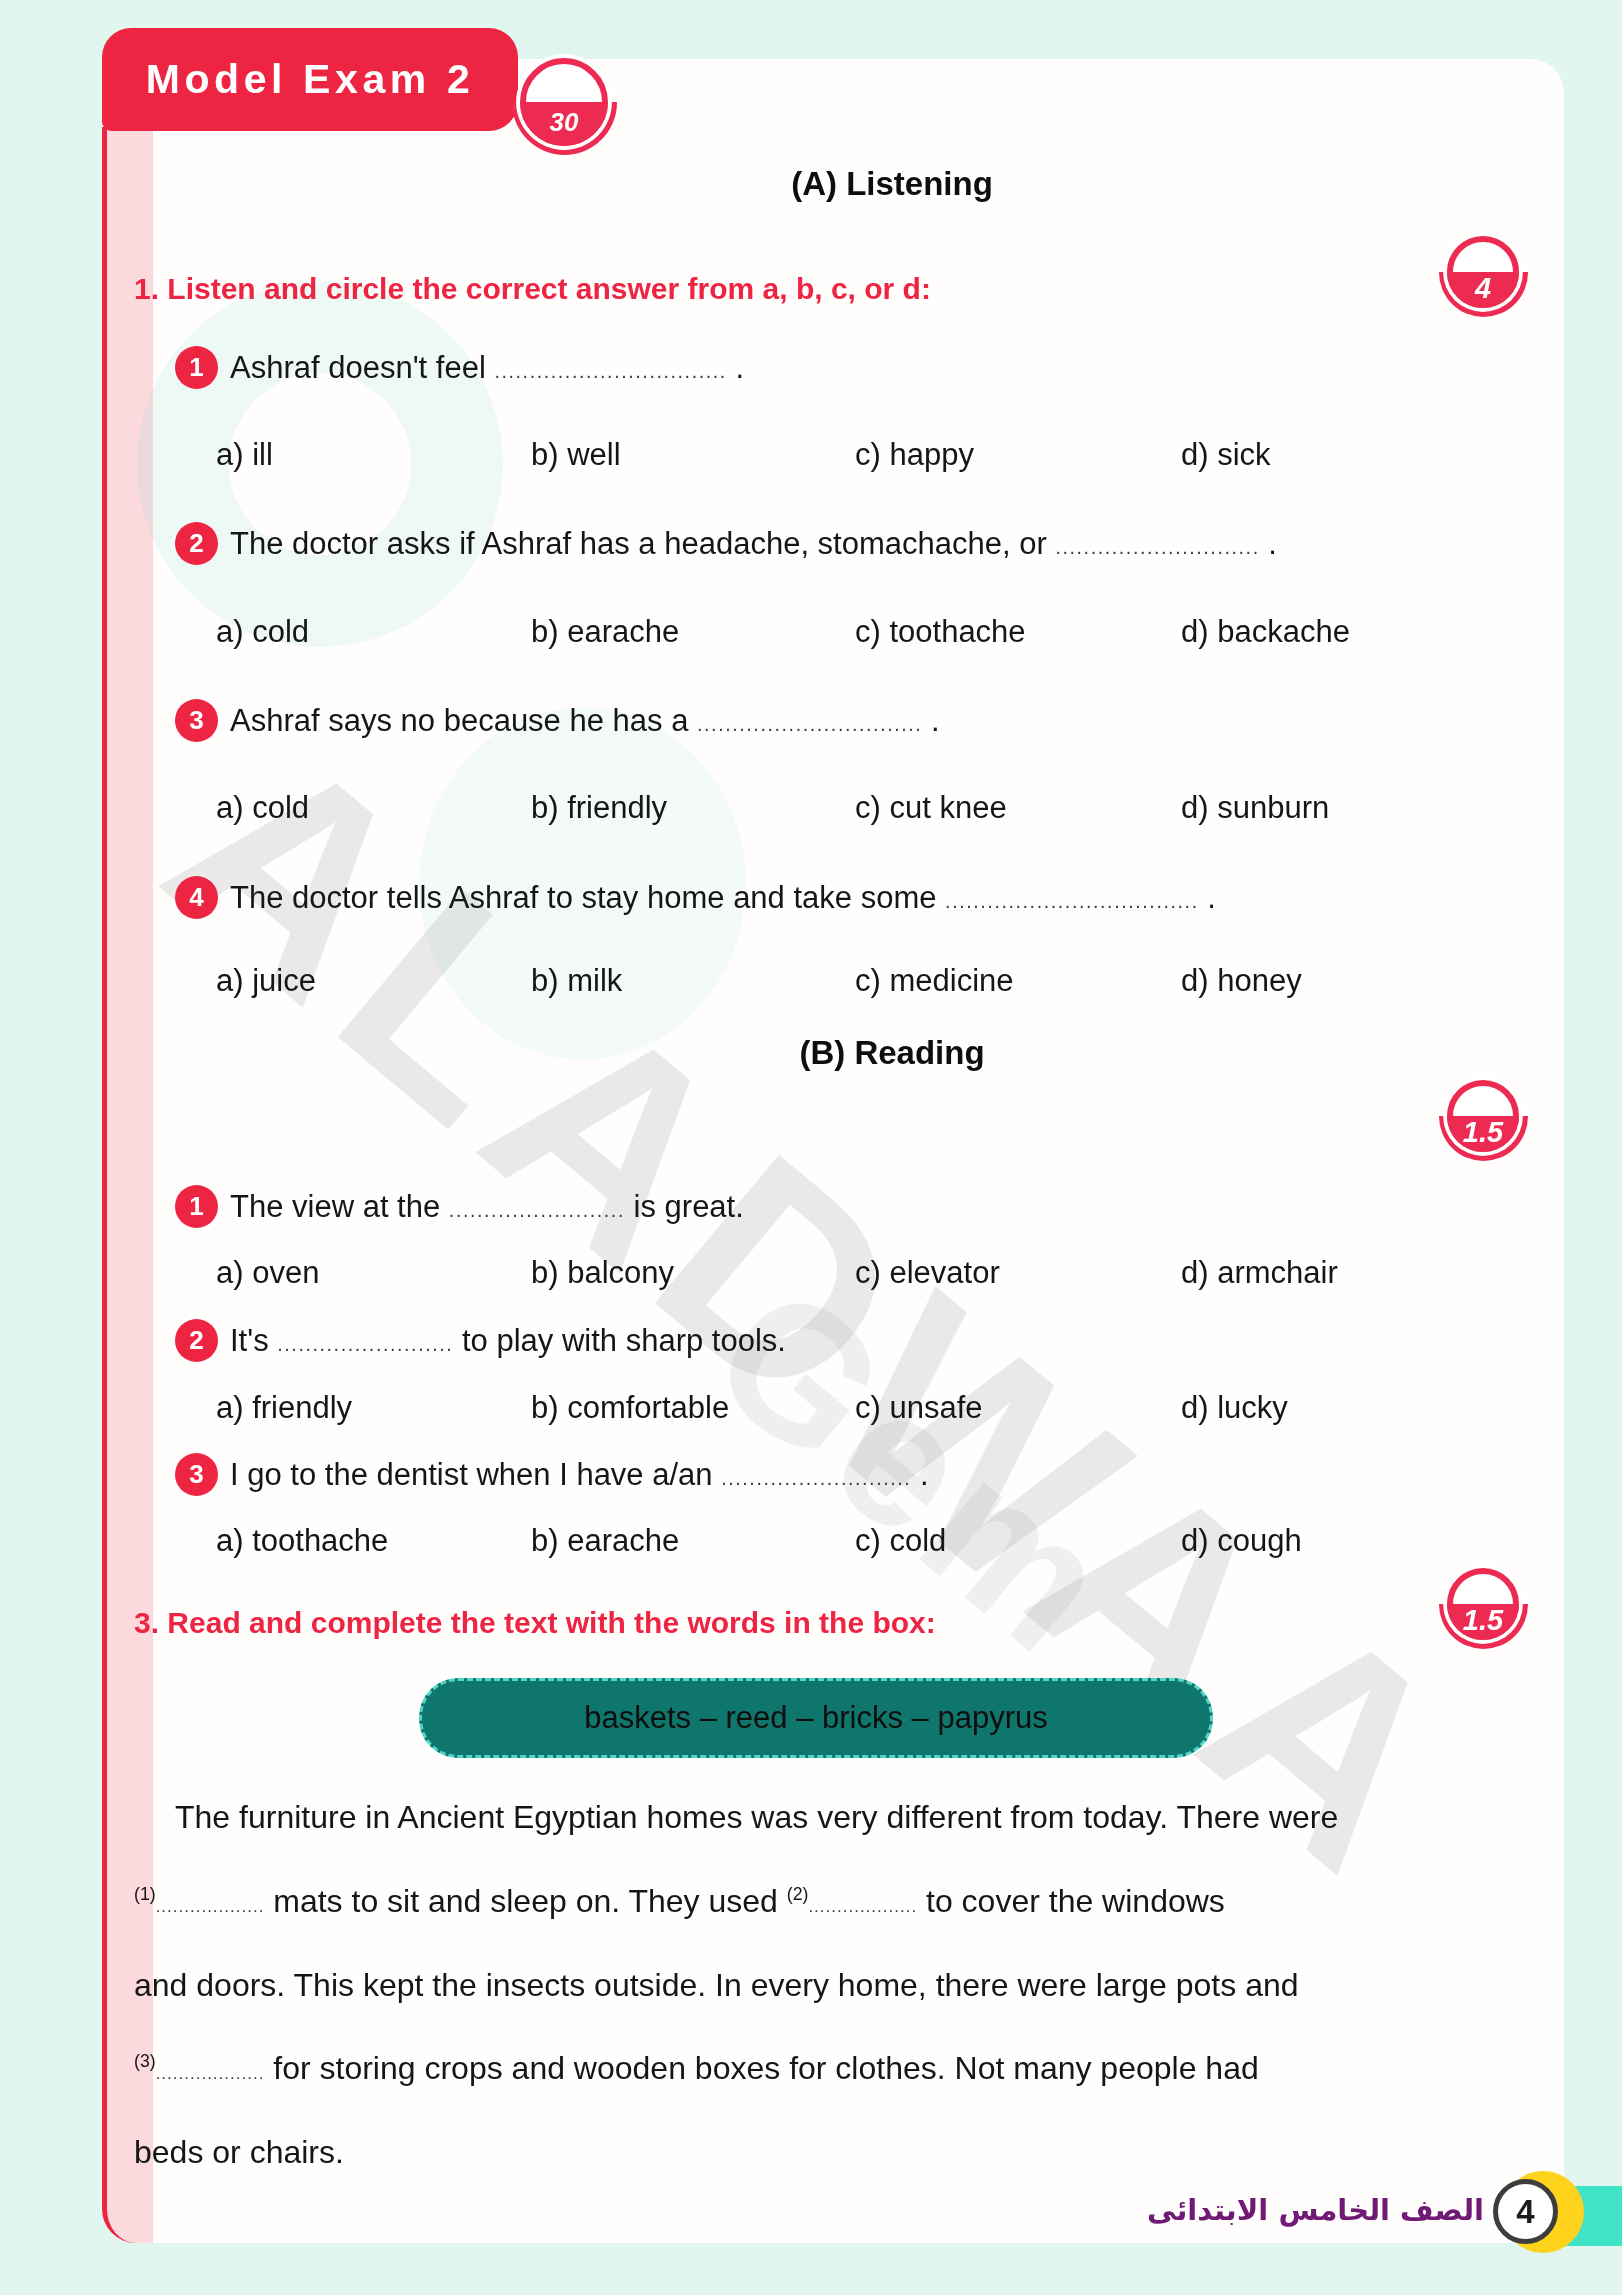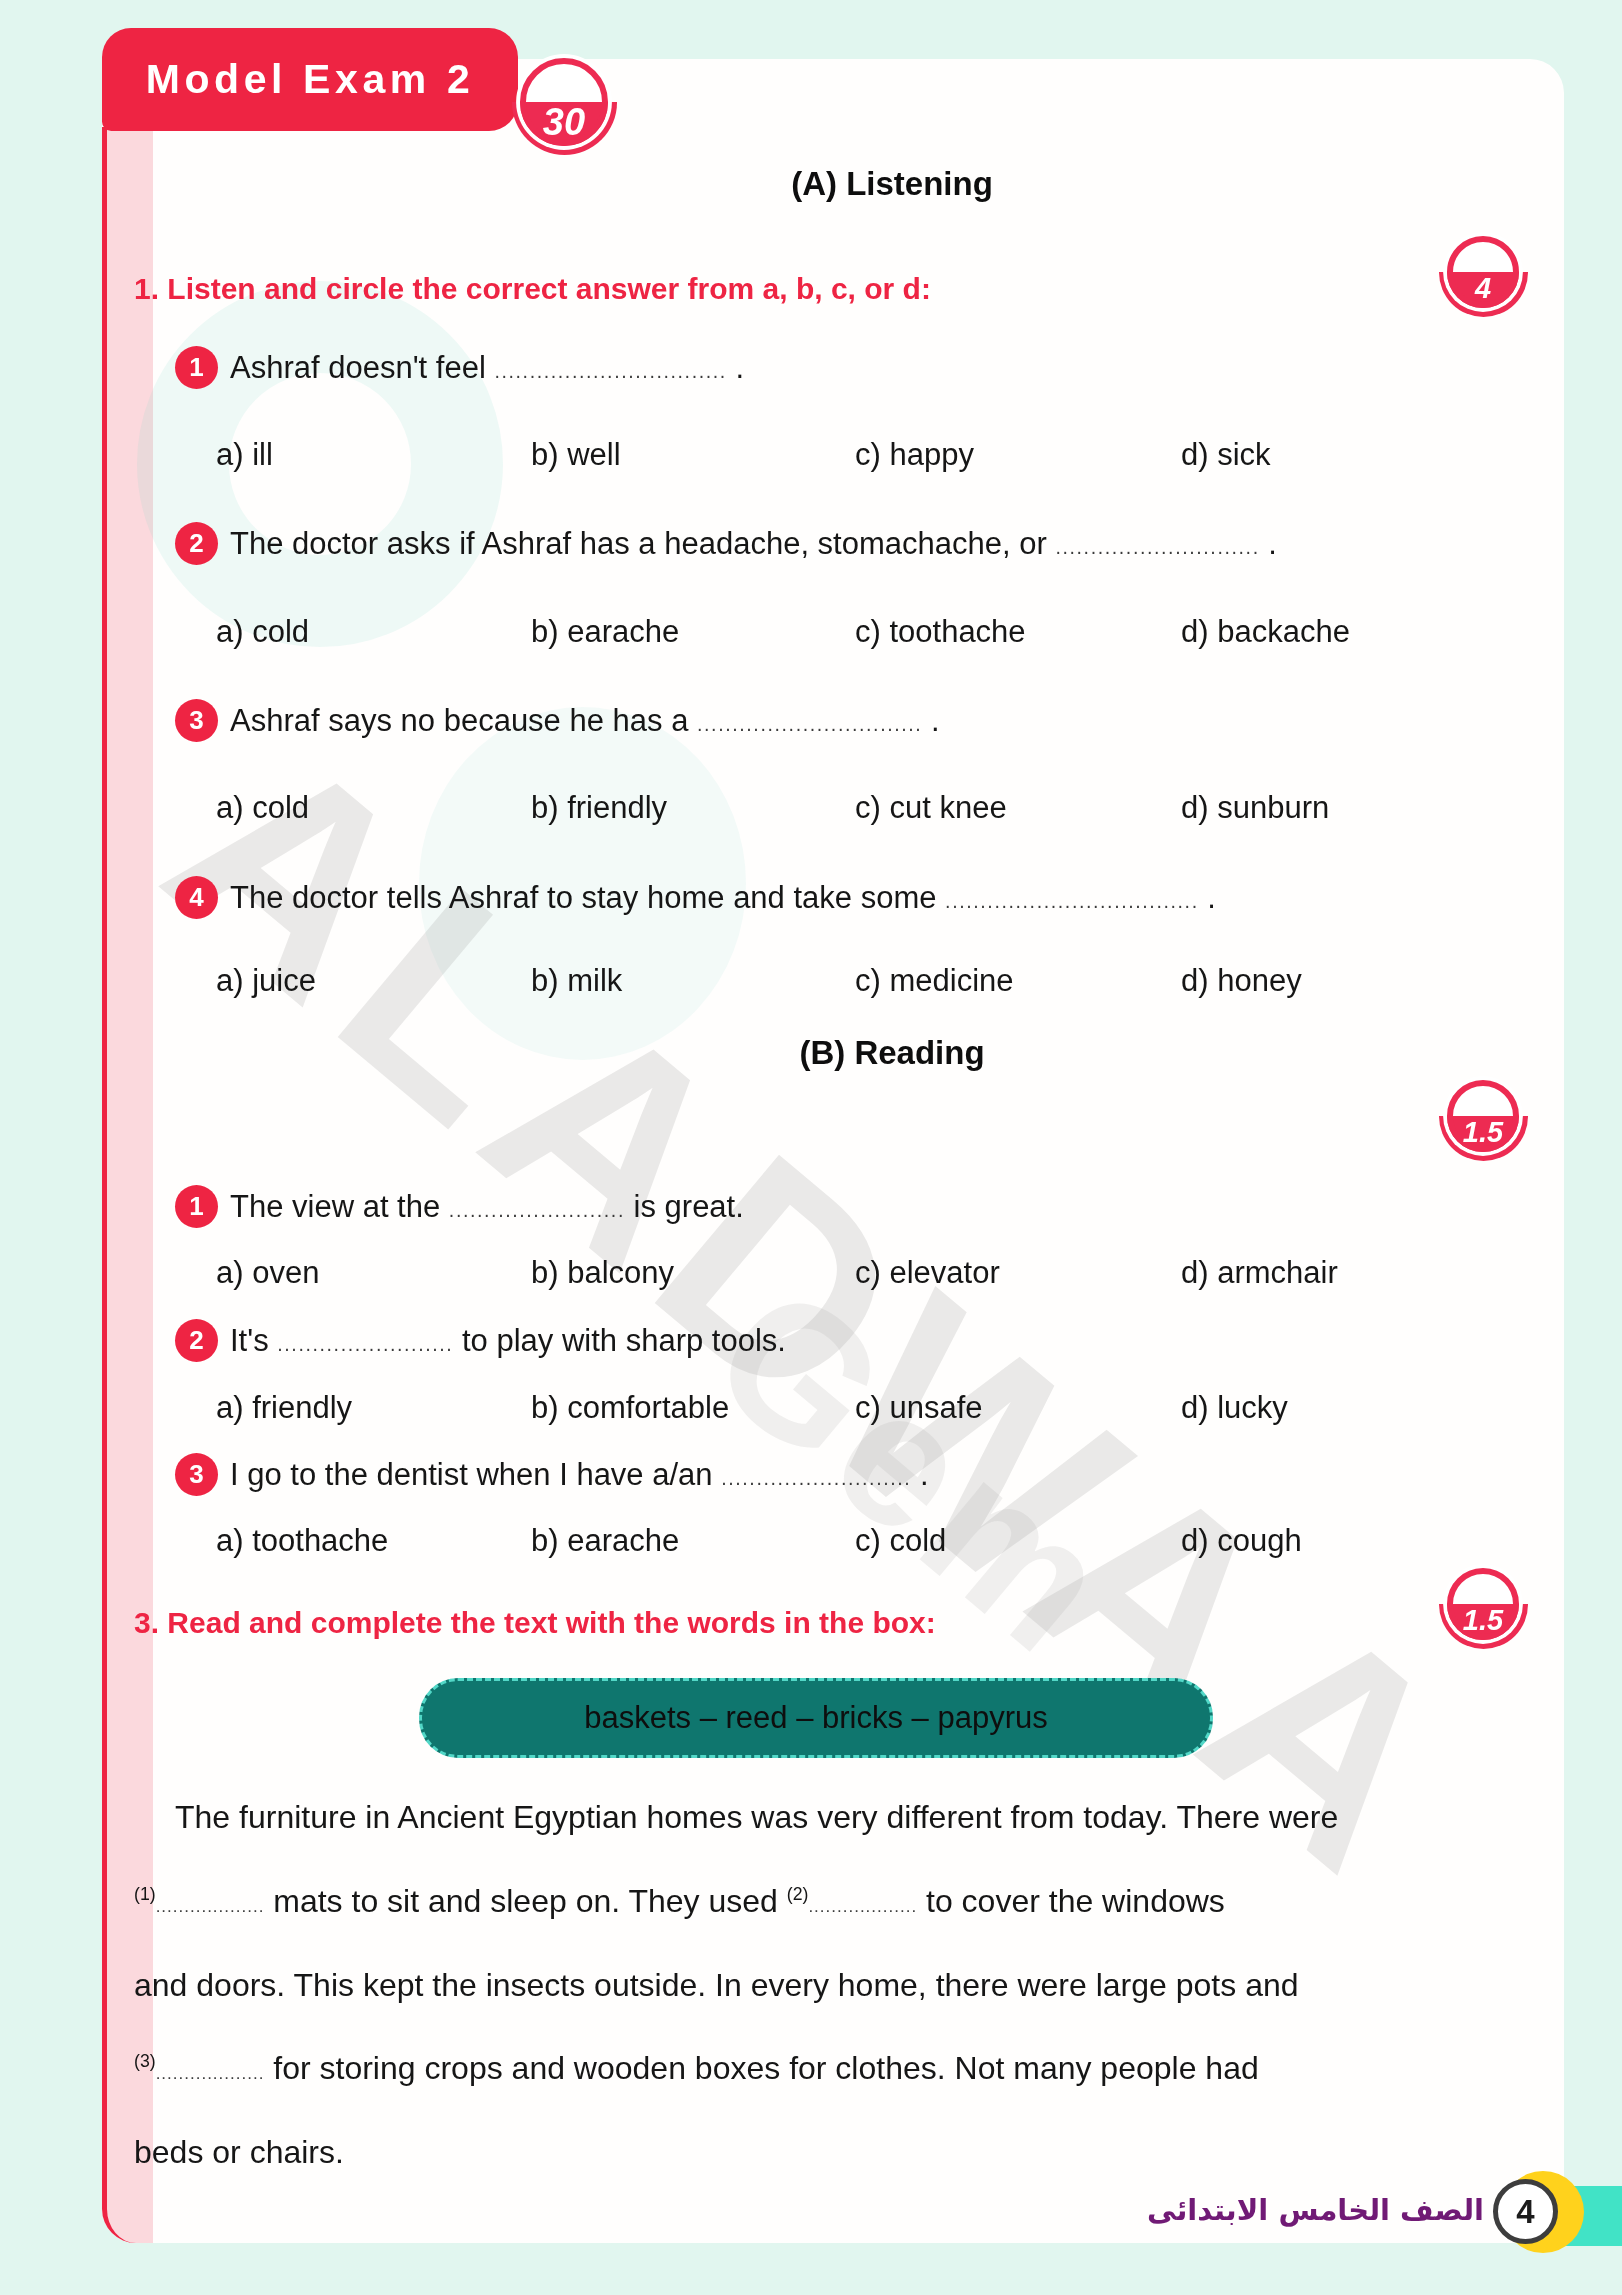--- a/index.html
+++ b/index.html
@@ -31,21 +31,21 @@
   .pill { position:absolute; left:102px; top:27.5px; width:416px; height:103px; background:var(--red);
           border-radius:29px 29px 29px 9.2px; display:flex; align-items:center; justify-content:center; }
   .pill span { color:#fff; font-weight:bold; font-size:41px; letter-spacing:4.6px; }
   .badge { position:absolute; }
   .badge .bowl { position:absolute; left:-8.5px; right:-8.5px; top:50%; height:calc(50% + 9.2px);
                  background:var(--badge-red); border-radius:0 0 654px 654px; }
   .badge .circ { position:absolute; inset:0; border-radius:50%; border:6.5px solid var(--badge-red);
                  background:linear-gradient(#fff 0 50%, var(--badge-red) 50% 100%); box-shadow:0 0 0 3.9px #fff; }
   .badge .num { position:absolute; left:0; right:0; top:50%; height:46%; display:flex; align-items:center;
                 justify-content:center; color:#fff; font-weight:bold; font-style:italic; z-index:2; }
-  .badge-30 { left:520px; top:58px; width:88px; height:88px; } .badge-30 .num { font-size:38px; }
+  .badge-30 { left:520px; top:58px; width:88px; height:88px; } .badge-30 .num { font-size:26px; }
   .badge-score { left:1447px; width:72px; height:72px; } .badge-score .num { font-size:29px; }
   .b4  { top:236px; } .b15a { top:1080px; } .b15b { top:1568px; }
 
   .section-h { position:absolute; left:102px; width:1580px; text-align:center; font-weight:bold;
                font-size:33px; color:#0e0e0e; }
   .instr { position:absolute; left:134px; font-weight:bold; font-size:30px; color:var(--red); }
 
   .qrow { position:absolute; left:0; right:0; height:46px; }
   .qcircle { position:absolute; left:175px; top:-1.3px; width:43px; height:43px; border-radius:50%;
              background:var(--red); color:#fff; font-weight:bold; font-size:26px;

